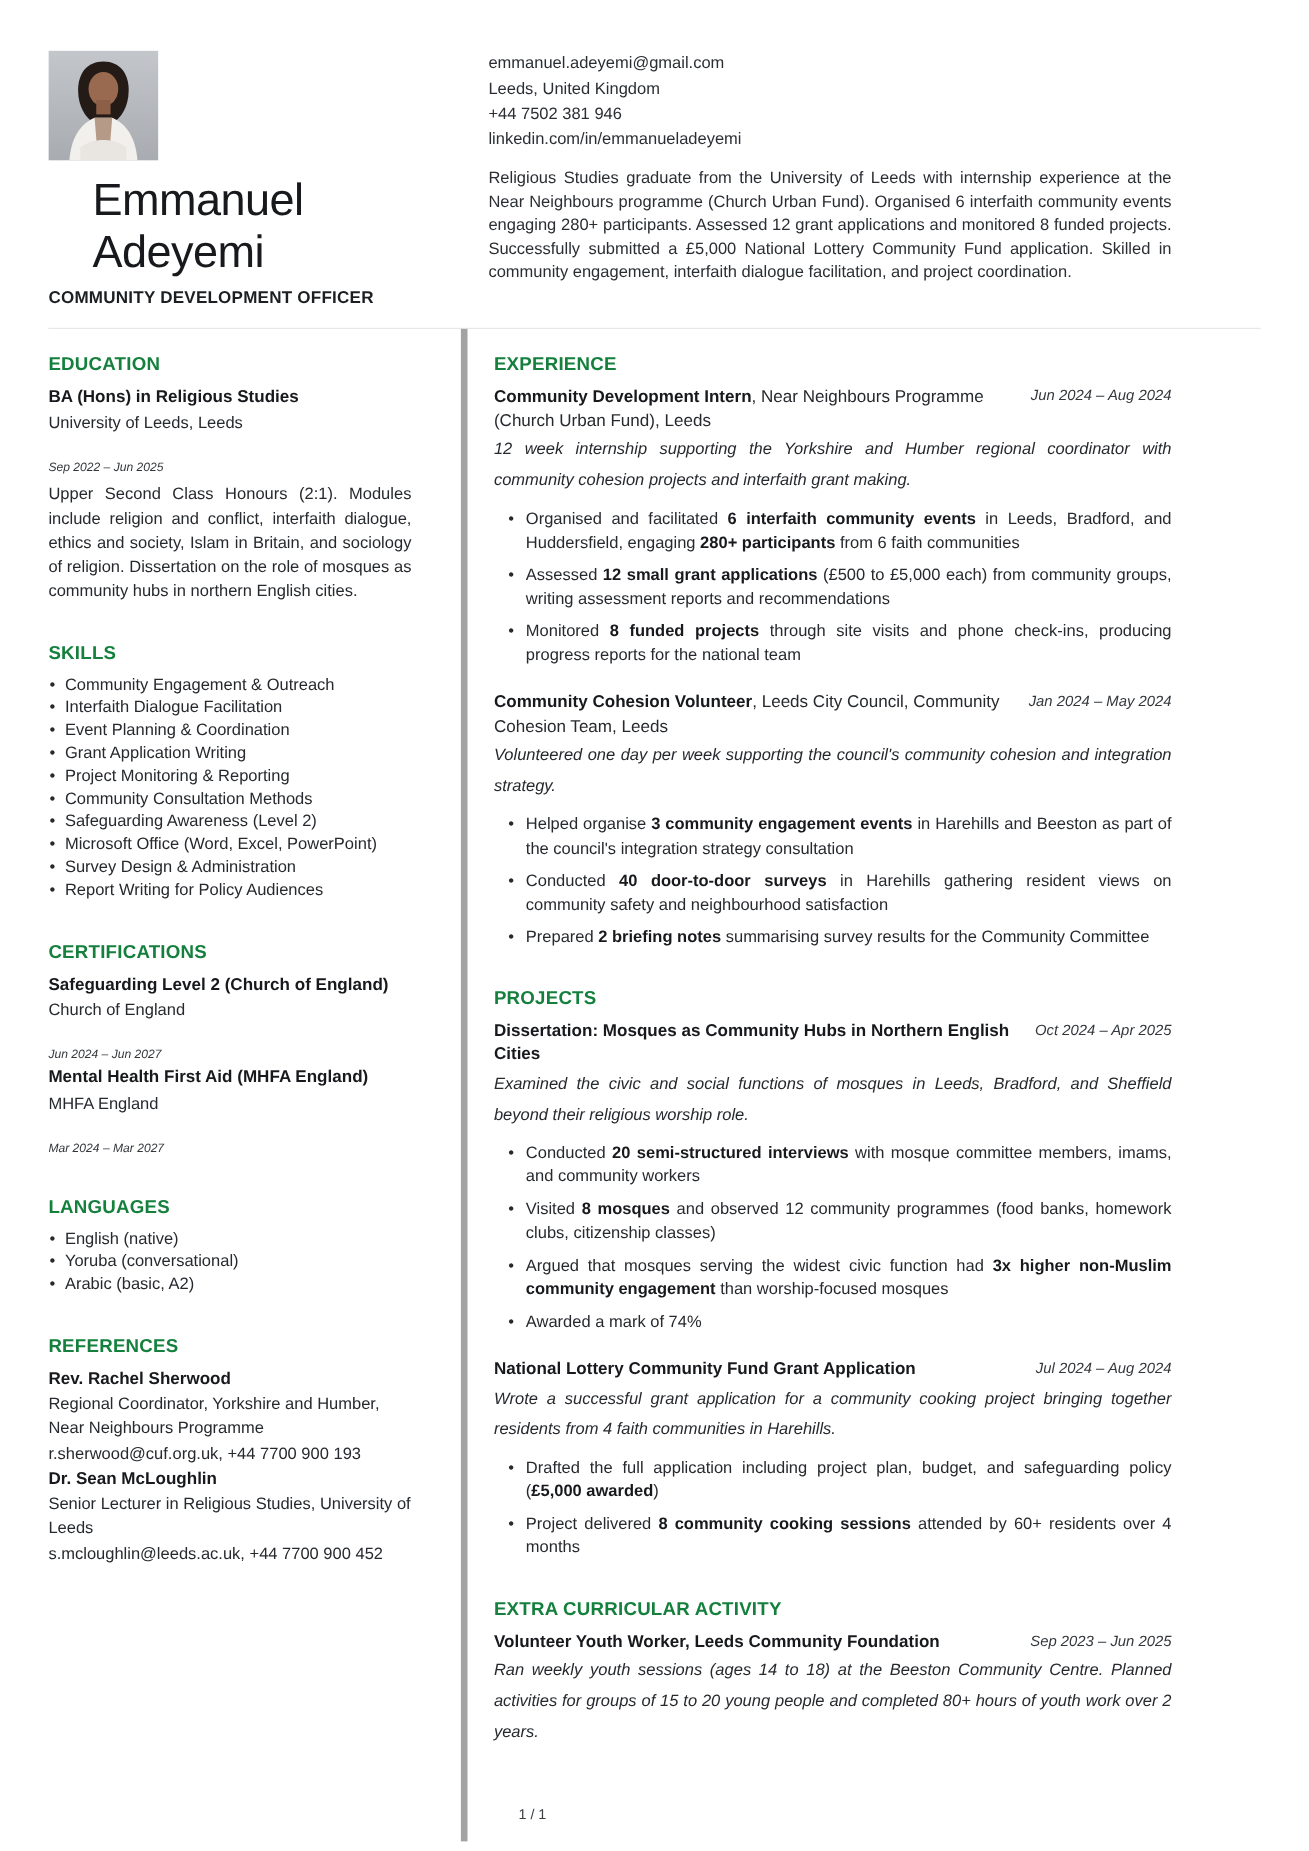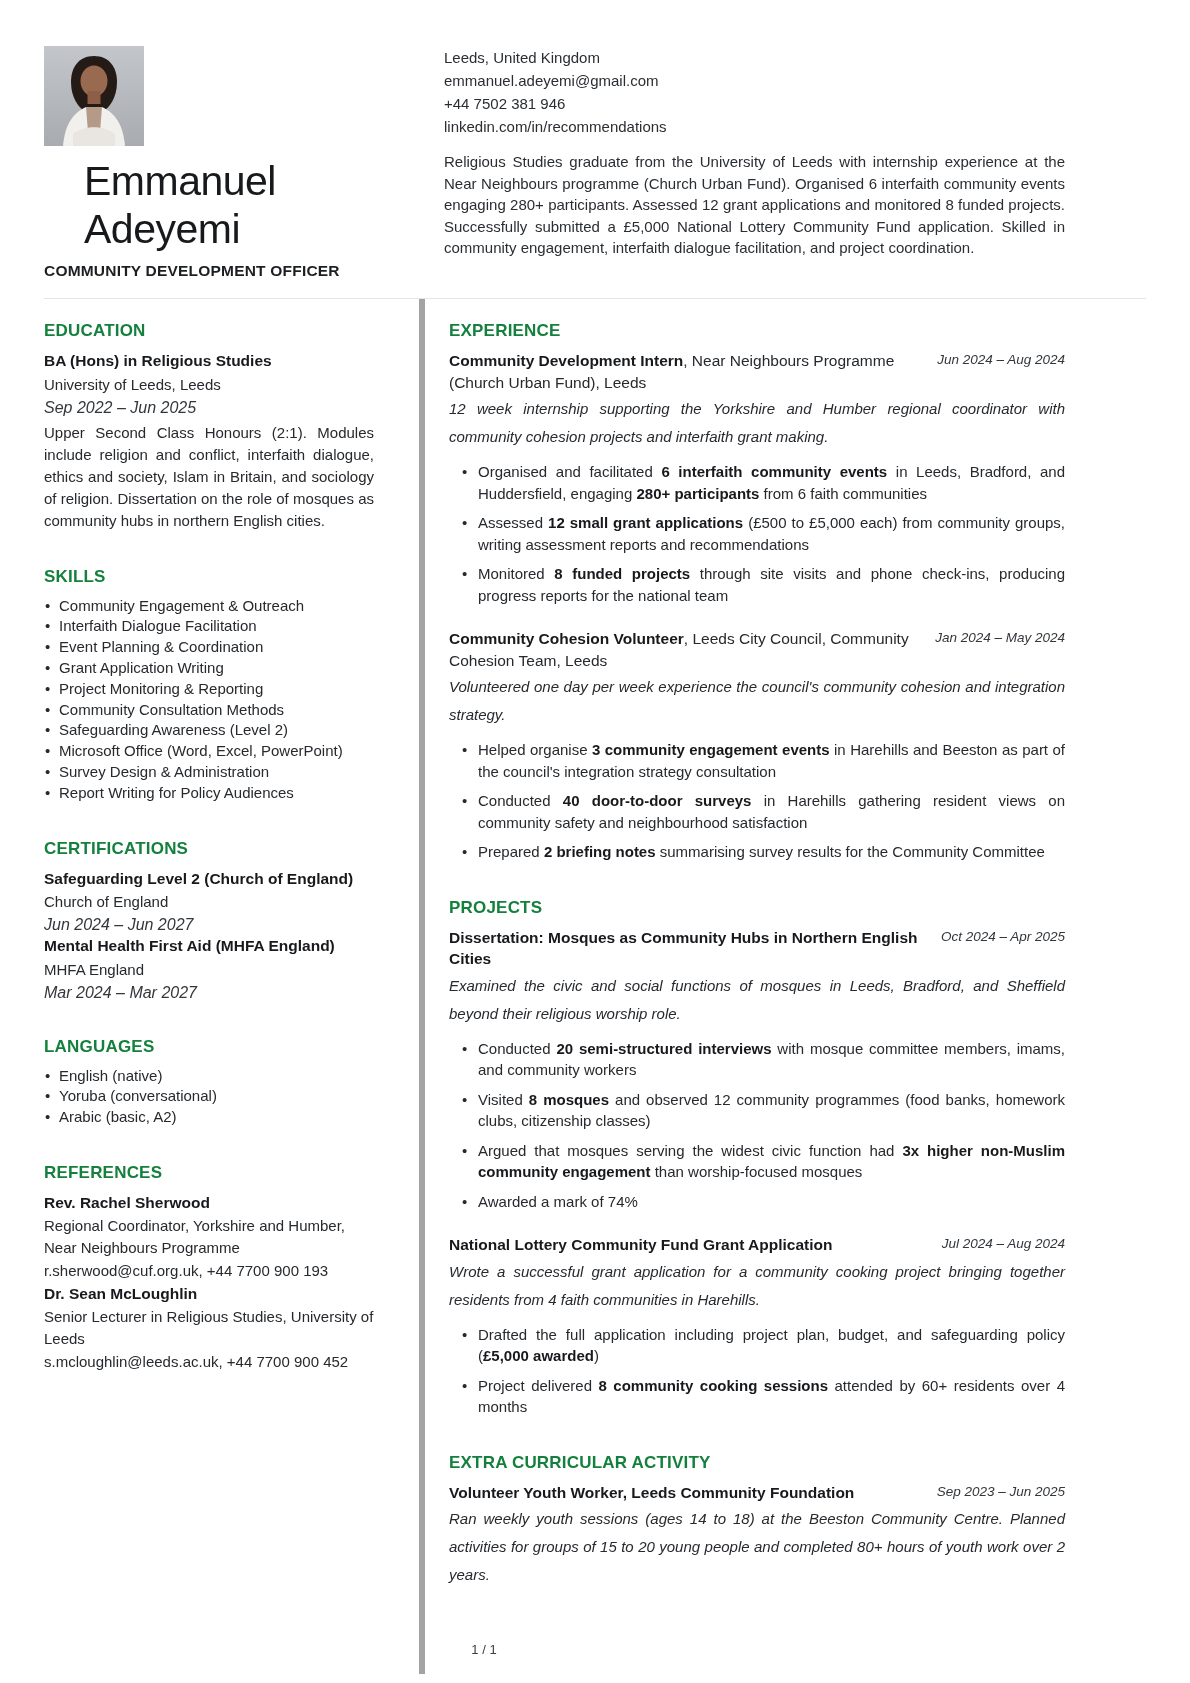--- a/index.html
+++ b/index.html
@@ -26,21 +26,21 @@
   .col-left { width:330px; margin-right:45px; flex-shrink:0; padding-top:22px; }
   .col-right { width:646px; border-left:6px solid #a3a3a3; padding:22px 0 85px 24px; }
 
   h2 { font-size:17px; font-weight:700; color:#15803d; letter-spacing:0.2px; margin-bottom:9px; }
   .section { margin-bottom:35px; }
   .section:last-child { margin-bottom:0; }
 
   
   .item-title { font-weight:700; font-size:15.5px; line-height:21.5px; color:#17191c; }
   .plain-line { line-height:22px; margin-top:2px; }
-  .dates-line { font-style:italic; font-size:16px; color:#33373b; margin-top:3px; line-height:18px; }
+  .dates-line { font-style:italic; font-size:11px; color:#33373b; margin-top:20px; line-height:18px; }
   .edu-desc { margin-top:5px; line-height:22px; text-align:justify; hyphens:auto; -webkit-hyphens:auto; overflow-wrap:break-word; }
   ul.plain { list-style:none; }
   ul.plain li { position:relative; padding-left:15px; line-height:20.8px; }
   ul.plain li::before { content:"\2022"; position:absolute; left:1px; }
   .cert-item { margin-bottom:1px; }
   .ref-item { margin-bottom:1px; }
   .ref-role { line-height:21.5px; margin-top:2px; }
 
   
   .entry { margin-top:0; }
@@ -76,24 +76,24 @@
         <ellipse cx="50" cy="35" rx="13.5" ry="15.5" fill="#9a6a50"></ellipse>
         <rect x="43.5" y="45" width="13" height="13" fill="#8d5f47"></rect>
         <path d="M19 100 C21 76 31 66 42 61 L58 61 C69 66 79 76 81 100 Z" fill="#f2f0ec"></path>
         <path d="M42 61 L58 61 L56 86 L44 86 Z" fill="#b59a88"></path>
         <path d="M29 88 C40 79 60 79 71 88 L71 100 L29 100 Z" fill="#e9e6e1"></path>
       </svg>
       <div class="name">Emmanuel Adeyemi</div>
       <div class="role-title">COMMUNITY DEVELOPMENT OFFICER</div>
     </div>
     <div class="header-right">
+      <div class="contact-line">emmanuel.adeyemi@gmail.com</div>
       <div class="contact-line">Leeds, United Kingdom</div>
-      <div class="contact-line">emmanuel.adeyemi@gmail.com</div>
       <div class="contact-line">+44 7502 381 946</div>
-      <div class="contact-line">linkedin.com/in/recommendations</div>
+      <div class="contact-line">linkedin.com/in/emmanueladeyemi</div>
       <div class="summary">Religious Studies graduate from the University of Leeds with internship experience at the Near Neighbours programme (Church Urban Fund). Organised 6 interfaith community events engaging 280+ participants. Assessed 12 grant applications and monitored 8 funded projects. Successfully submitted a £5,000 National Lottery Community Fund application. Skilled in community engagement, interfaith dialogue facilitation, and project coordination.</div>
     </div>
   </div>
 
   <main>
 
     <div class="col-left">
 
       <div class="section">
         <h2>EDUCATION</h2>
@@ -174,21 +174,21 @@
             <li>Assessed <b>12 small grant applications</b> (£500 to £5,000 each) from community groups, writing assessment reports and recommendations</li>
             <li>Monitored <b>8 funded projects</b> through site visits and phone check-ins, producing progress reports for the national team</li>
           </ul>
         </div>
 
         <div class="entry">
           <div class="entry-head">
             <div class="entry-title"><b>Community Cohesion Volunteer</b>, Leeds City Council, Community Cohesion Team, Leeds</div>
             <div class="entry-date">Jan 2024 – May 2024</div>
           </div>
-          <div class="entry-intro">Volunteered one day per week experience the council's community cohesion and integration strategy.</div>
+          <div class="entry-intro">Volunteered one day per week supporting the council's community cohesion and integration strategy.</div>
           <ul class="bullets">
             <li>Helped organise <b>3 community engagement events</b> in Harehills and Beeston as part of the council's integration strategy consultation</li>
             <li>Conducted <b>40 door-to-door surveys</b> in Harehills gathering resident views on community safety and neighbourhood satisfaction</li>
             <li>Prepared <b>2 briefing notes</b> summarising survey results for the Community Committee</li>
           </ul>
         </div>
       </div>
 
       <div class="section">
         <h2>PROJECTS</h2>

